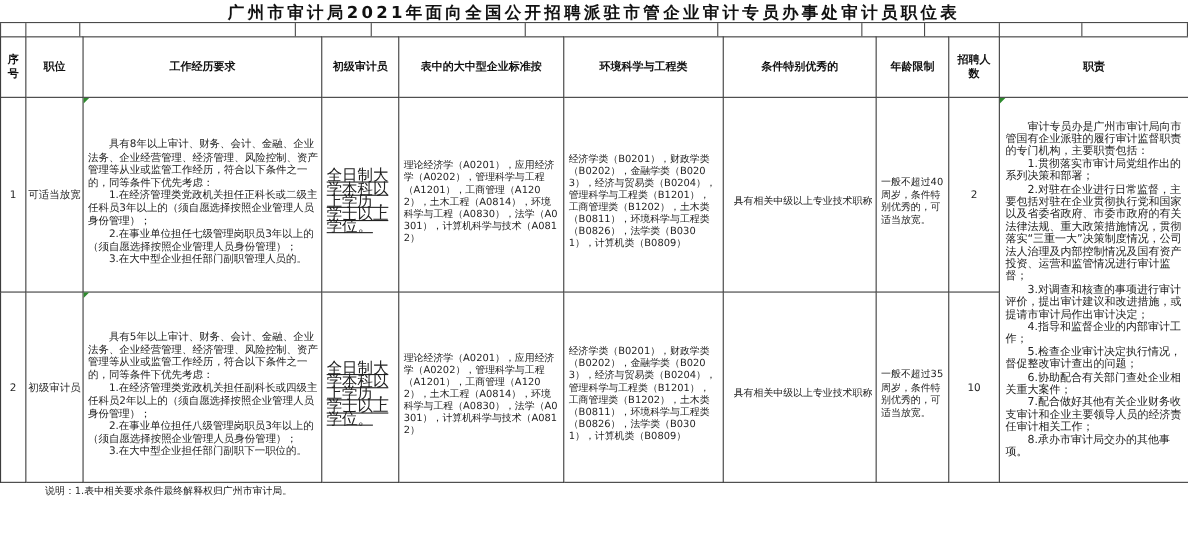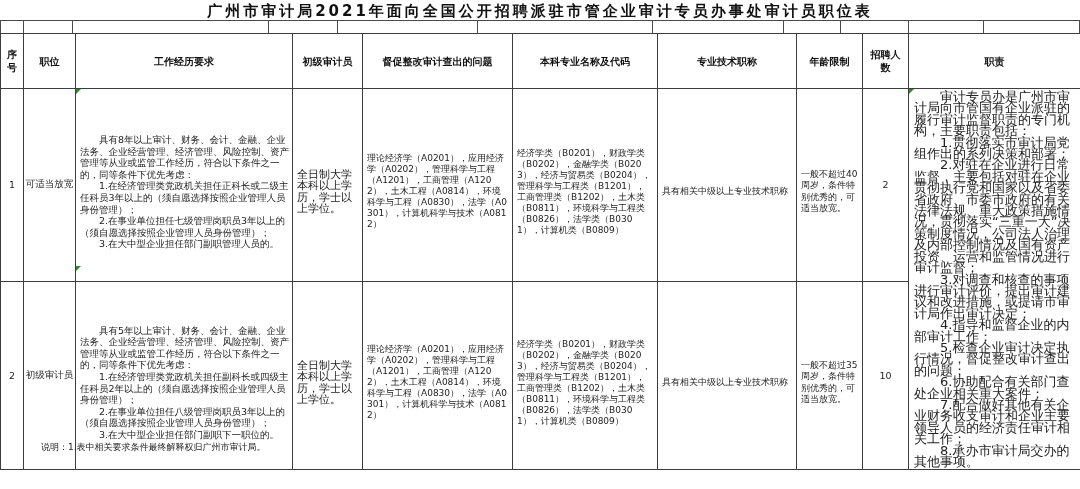--- a/index.html
+++ b/index.html
@@ -45,25 +45,25 @@
     padding:2px 3px;
   }
   td.c-center { text-align:center; font-size:9.5px; }
   td.c-text {
     font-size:9.5px; line-height:11.6px;
     text-align:left; padding:16px 3px 2px 4px;
     white-space:pre-wrap; word-break:break-all;
     color:#222;
   }
   td.c-exp      { font-size:9.5px; }
-  td.c-edu      { font-size:11px;  line-height:11.5px; }
+  td.c-edu      { font-size:14px;  line-height:11.5px;text-decoration:underline; }
   td.c-majors   { font-size:9px;  line-height:11px; }
-  td.c-title-req{ text-align:left; font-size:9px; white-space:normal; }
+  td.c-title-req{ text-align:right; font-size:9px; white-space:normal; }
   td.c-age      { font-size:9px;  line-height:11.5px; }
-  td.c-duties   { font-size:13px;  line-height:11.4px; padding:2px 3px 2px 5px; }
+  td.c-duties   { font-size:10px;  line-height:11.4px; padding:2px 3px 2px 5px; }
 
   
   .gflag {
     position:absolute; width:0; height:0; z-index:5;
     border-left:5px solid #2d8a2d;
     border-bottom:5px solid transparent;
   }
 
   .notes {
     position:absolute; top:441px; left:4px; width:1074px;
@@ -107,23 +107,23 @@
         <col style="width:66px">
         <col style="width:46px">
       <col style="width:172px">
     </colgroup>
     <tbody>
         <tr style="height:55px">
       <th>序号</th>
       <th>职位</th>
       <th>工作经历要求</th>
       <th>初级审计员</th>
-      <th>督促整改审计查出的问题</th>
-      <th>本科专业名称及代码</th>
-      <th>专业技术职称</th>
+      <th>表中的大中型企业标准按</th>
+      <th>环境科学与工程类</th>
+      <th>条件特别优秀的</th>
       <th>年龄限制</th>
       <th>招聘人数</th>
       <th>职责</th>
     </tr>
 
     <tr style="height:177px">
       <td class="c-center">1</td>
       <td class="c-center">可适当放宽</td>
       <td class="c-text c-exp">　　具有8年以上审计、财务、会计、金融、企业法务、企业经营管理、经济管理、风险控制、资产管理等从业或监管工作经历，符合以下条件之一的，同等条件下优先考虑：
 　　1.在经济管理类党政机关担任正科长或二级主任科员3年以上的（须自愿选择按照企业管理人员身份管理）；

